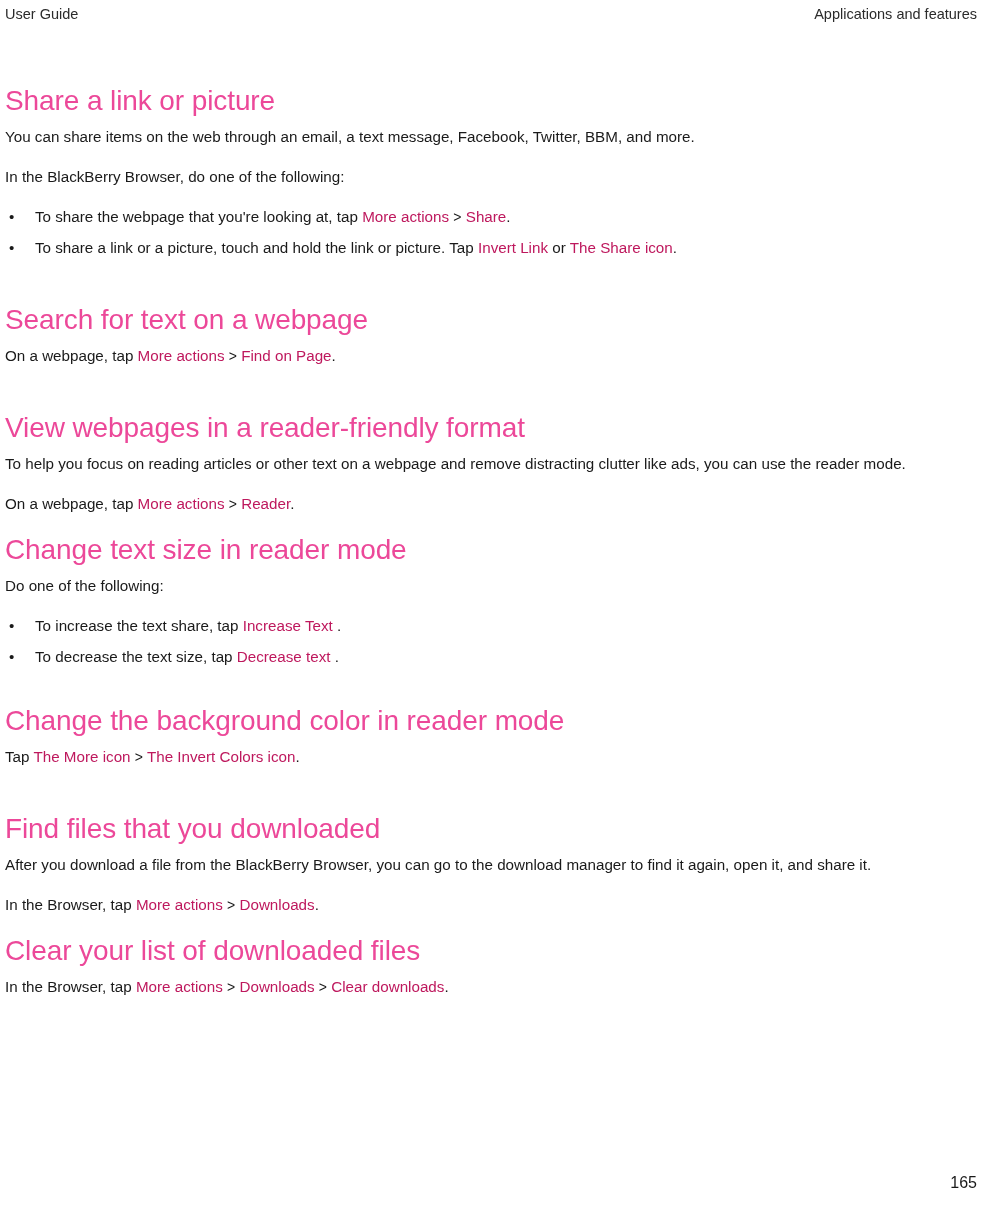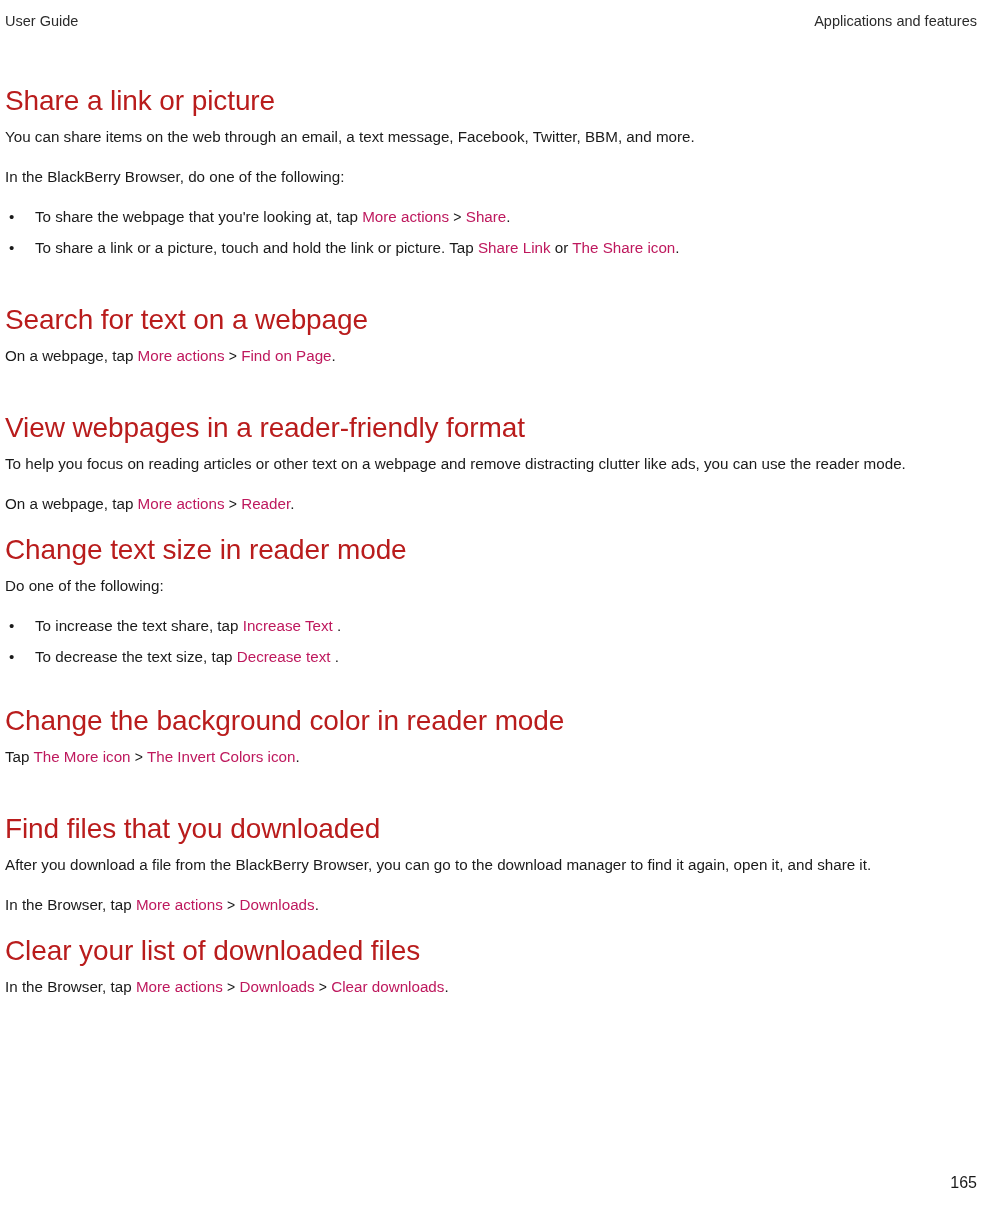--- a/index.html
+++ b/index.html
@@ -29,42 +29,42 @@
     top: 0px;
     left: 0px;
     right: 0px;
     height: 30px;
     display: flex;
     justify-content: space-between;
     align-items: flex-start;
     font-size: 14.5px;
     line-height: 17px;
     color: #2b2b2b;
-    padding: 13px 5px 0 5px;
+    padding: 6px 5px 0 5px;
     box-sizing: border-box;
   }
   .running-header .hdr-left  { text-align: left; }
   .running-header .hdr-right { text-align: center; }
 
   
   .content {
     position: absolute;
     left: 5px;
     right: 5px;
     top: 84px;
     box-sizing: border-box;
   }
 
   h1.section-title {
     font-size: 28px;
     font-weight: 400;
     line-height: 34px;
     letter-spacing: -0.1px;
     margin: 0 0 8px 0;
-    color: #b91c1c;
+    color: #ec4899;
   }
 
   p.para {
     font-size: 15.2px;
     line-height: 22px;
     margin: 0 0 18px 0;
     color: #1a1a1a;
   }
   p.para.last { margin-bottom: 0; }
 
@@ -133,21 +133,21 @@
       <li>
         <span class="bullet-dot">•</span>
         <span>To share the webpage that you're looking at, tap</span>
         <span class="uilink">More actions</span>
         <span class="sep">&gt;</span>
         <span class="uilink">Share</span><span>.</span>
       </li>
       <li>
         <span class="bullet-dot">•</span>
         <span>To share a link or a picture, touch and hold the link or picture. Tap</span>
-        <span class="uilink">Share Link</span>
+        <span class="uilink">Invert Link</span>
         <span>or</span>
         <span class="uilink">The Share icon</span><span>.</span>
       </li>
     </ul>
 
     <div class="gap-30"></div>
 
     <h1 class="section-title">Search for text on a webpage</h1>
     <p class="para">
       <span>On a webpage, tap</span>

